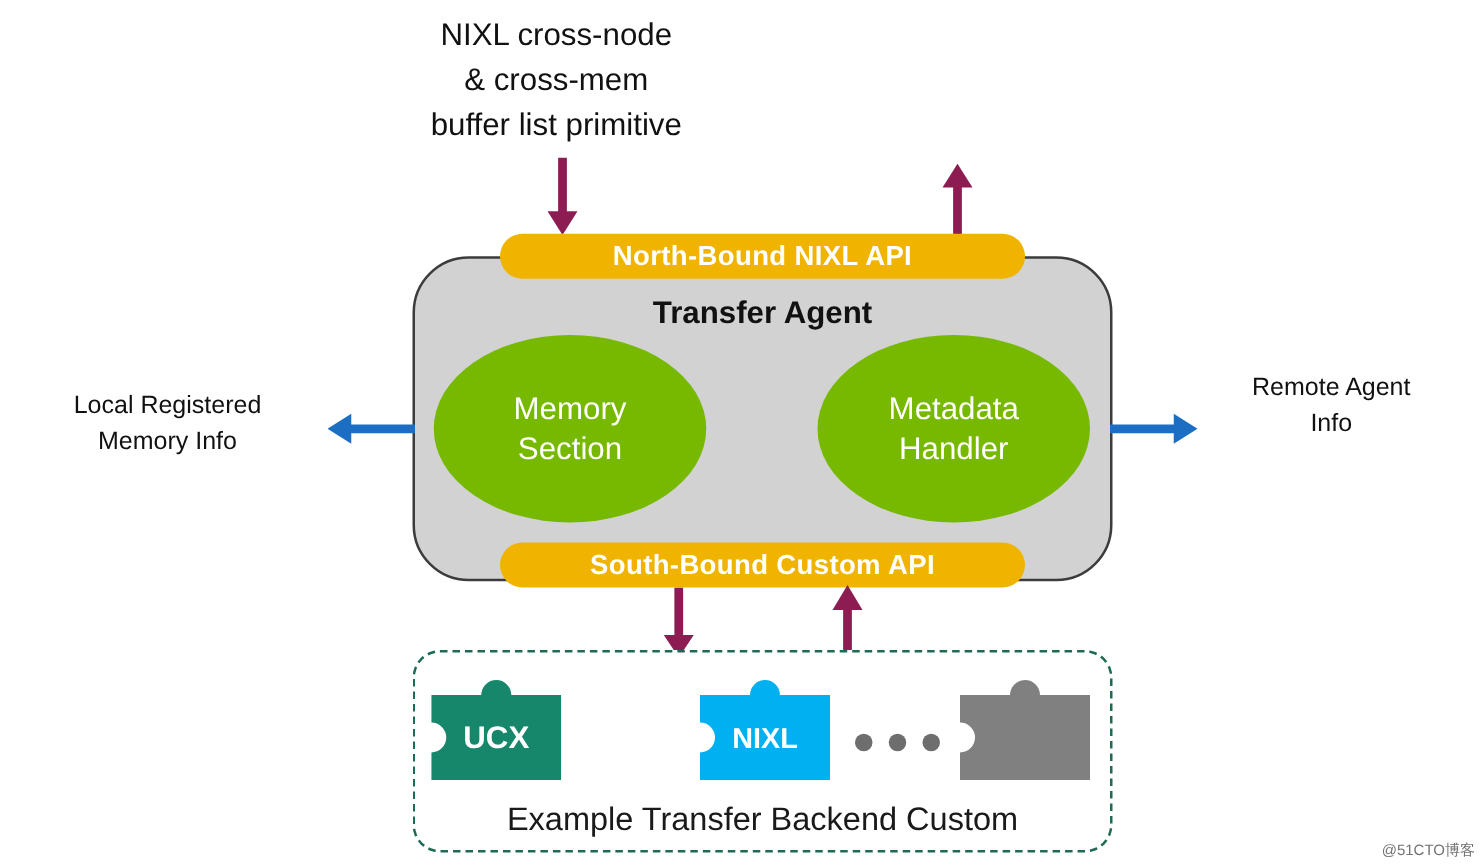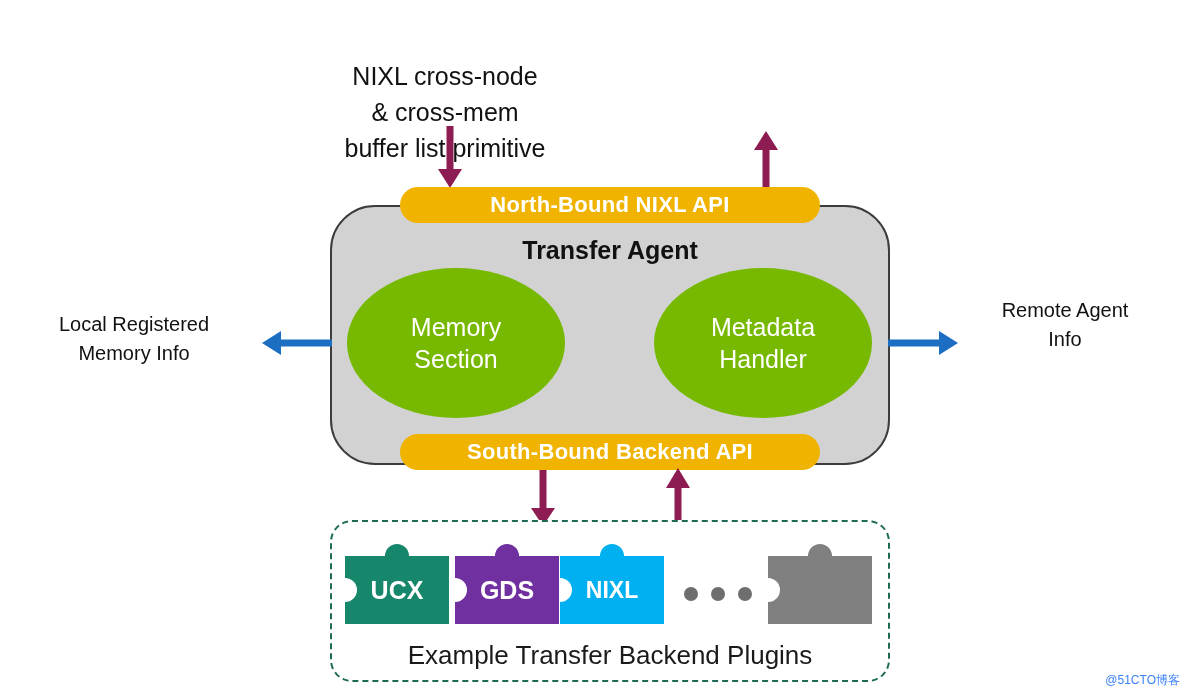--- a/index.html
+++ b/index.html
@@ -107,29 +107,29 @@
   .piece-posix .piece-label { font-size: 23px; }
   .piece-custom .piece-label { font-size: 14px; line-height: 1.15; }
 
   .dots { left: 676px; top: 586px; width: 84px; height: 16px;
     display: flex; align-items: center; justify-content: center; gap: 13px; }
   .dot { width: 14px; height: 14px; border-radius: 50%; background: #6e6e6e; }
 
   .watermark {
     right: 4px; top: 672px;
     font-size: 12px;
-    color: #3b82f6;
+    color: #737373;
   }
 </style>
 </head>
 <body>
 
 <div class="canvas">
 
-  <div class="abs annotation" style="left:280px; top:10px; width:330px;margin-top:48px;">NIXL cross-node
+  <div class="abs annotation" style="left:280px; top:10px; width:330px;">NIXL cross-node
 &amp; cross-mem
 buffer list primitive</div>
 
 
   <svg class="abs" style="left:437px; top:126px;" width="26" height="62" viewBox="0 0 26 62">
     <line x1="13" y1="0" x2="13" y2="45" class="maroon-stroke" stroke-width="7"></line>
     <polygon points="1,43 25,43 13,62" class="maroon-fill"></polygon>
   </svg>
 
   <svg class="abs" style="left:753px; top:131px;" width="26" height="74" viewBox="0 0 26 74">
@@ -149,21 +149,21 @@
     <span>Memory
 Section</span>
   </div>
 
   <div class="abs blob blob-metadata">
     <span>Metadata
 Handler</span>
   </div>
 
   <div class="abs pill pill-south">
-    <span>South-Bound Backend API</span>
+    <span>South-Bound Custom API</span>
   </div>
 
   <svg class="abs" style="left:262px; top:330px;" width="70" height="26" viewBox="0 0 70 26">
     <line x1="70" y1="13" x2="17" y2="13" class="blue-stroke" stroke-width="7"></line>
     <polygon points="19,1 19,25 0,13" class="blue-fill"></polygon>
   </svg>
 
   <div class="abs annotation side-label label-left">Local Registered
 Memory Info</div>
 
@@ -187,43 +187,37 @@
 
   <div class="abs plugins-box"></div>
 
   <div class="abs piece piece-ucx">
     <svg width="104" height="82" viewBox="0 0 104 82">
       <path d="M0,14 L40,14 A12,12 0 0 1 64,14 L104,14 L104,82 L0,82 L0,60 A12,12 0 0 0 0,36 Z" fill="#17876b"></path>
     </svg>
     <div class="piece-label">UCX</div>
   </div>
 
-  <div class="abs piece piece-gds">
-    <svg width="104" height="82" viewBox="0 0 104 82">
-      <path d="M0,14 L40,14 A12,12 0 0 1 64,14 L104,14 L104,82 L0,82 L0,60 A12,12 0 0 0 0,36 Z" fill="#7030a0"></path>
-    </svg>
-    <div class="piece-label">GDS</div>
-  </div>
 
   <div class="abs piece piece-posix">
     <svg width="104" height="82" viewBox="0 0 104 82">
       <path d="M0,14 L40,14 A12,12 0 0 1 64,14 L104,14 L104,82 L0,82 L0,60 A12,12 0 0 0 0,36 Z" fill="#00b0f0"></path>
     </svg>
     <div class="piece-label">NIXL</div>
   </div>
 
   <div class="abs dots">
     <div class="dot"></div>
     <div class="dot"></div>
     <div class="dot"></div>
   </div>
 
   <div class="abs piece piece-custom">
     <svg width="104" height="82" viewBox="0 0 104 82">
       <path d="M0,14 L40,14 A12,12 0 0 1 64,14 L104,14 L104,82 L0,82 L0,60 A12,12 0 0 0 0,36 Z" fill="#808080"></path>
     </svg>
   </div>
 
-  <div class="abs plugins-caption">Example Transfer Backend Plugins</div>
+  <div class="abs plugins-caption">Example Transfer Backend Custom</div>
 
   <div class="abs watermark">@51CTO博客</div>
 
 </div>
 
 </body></html>

